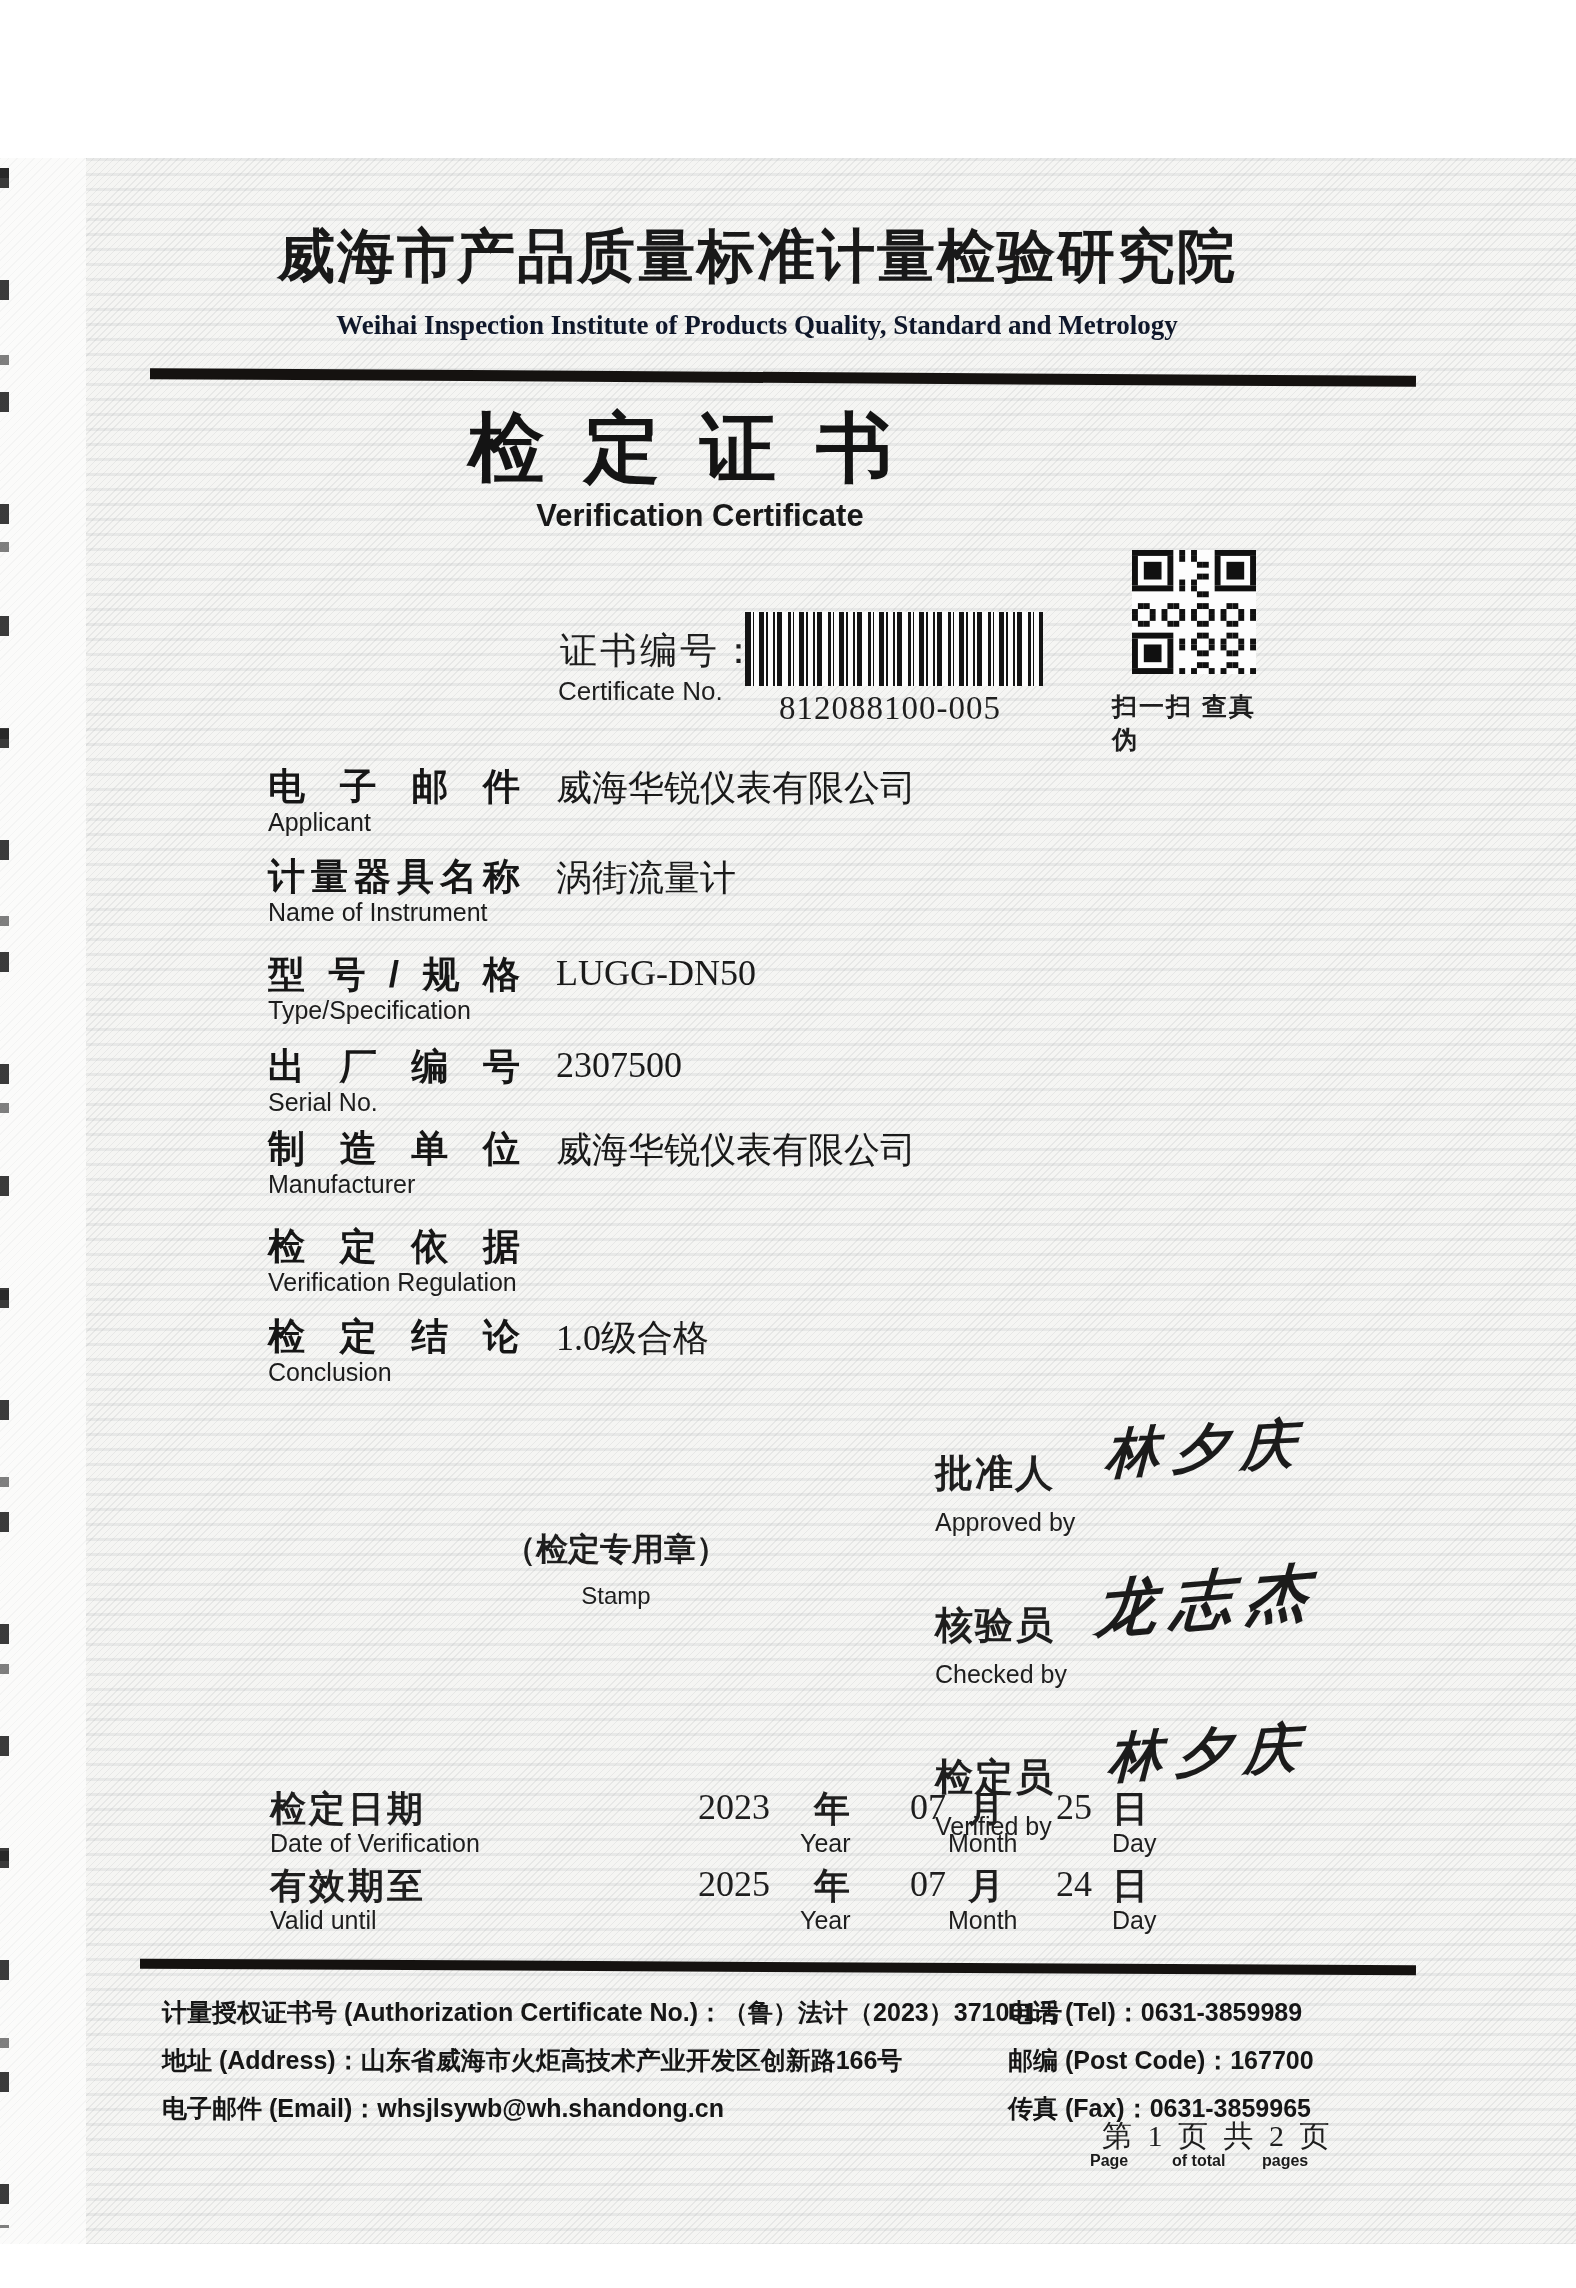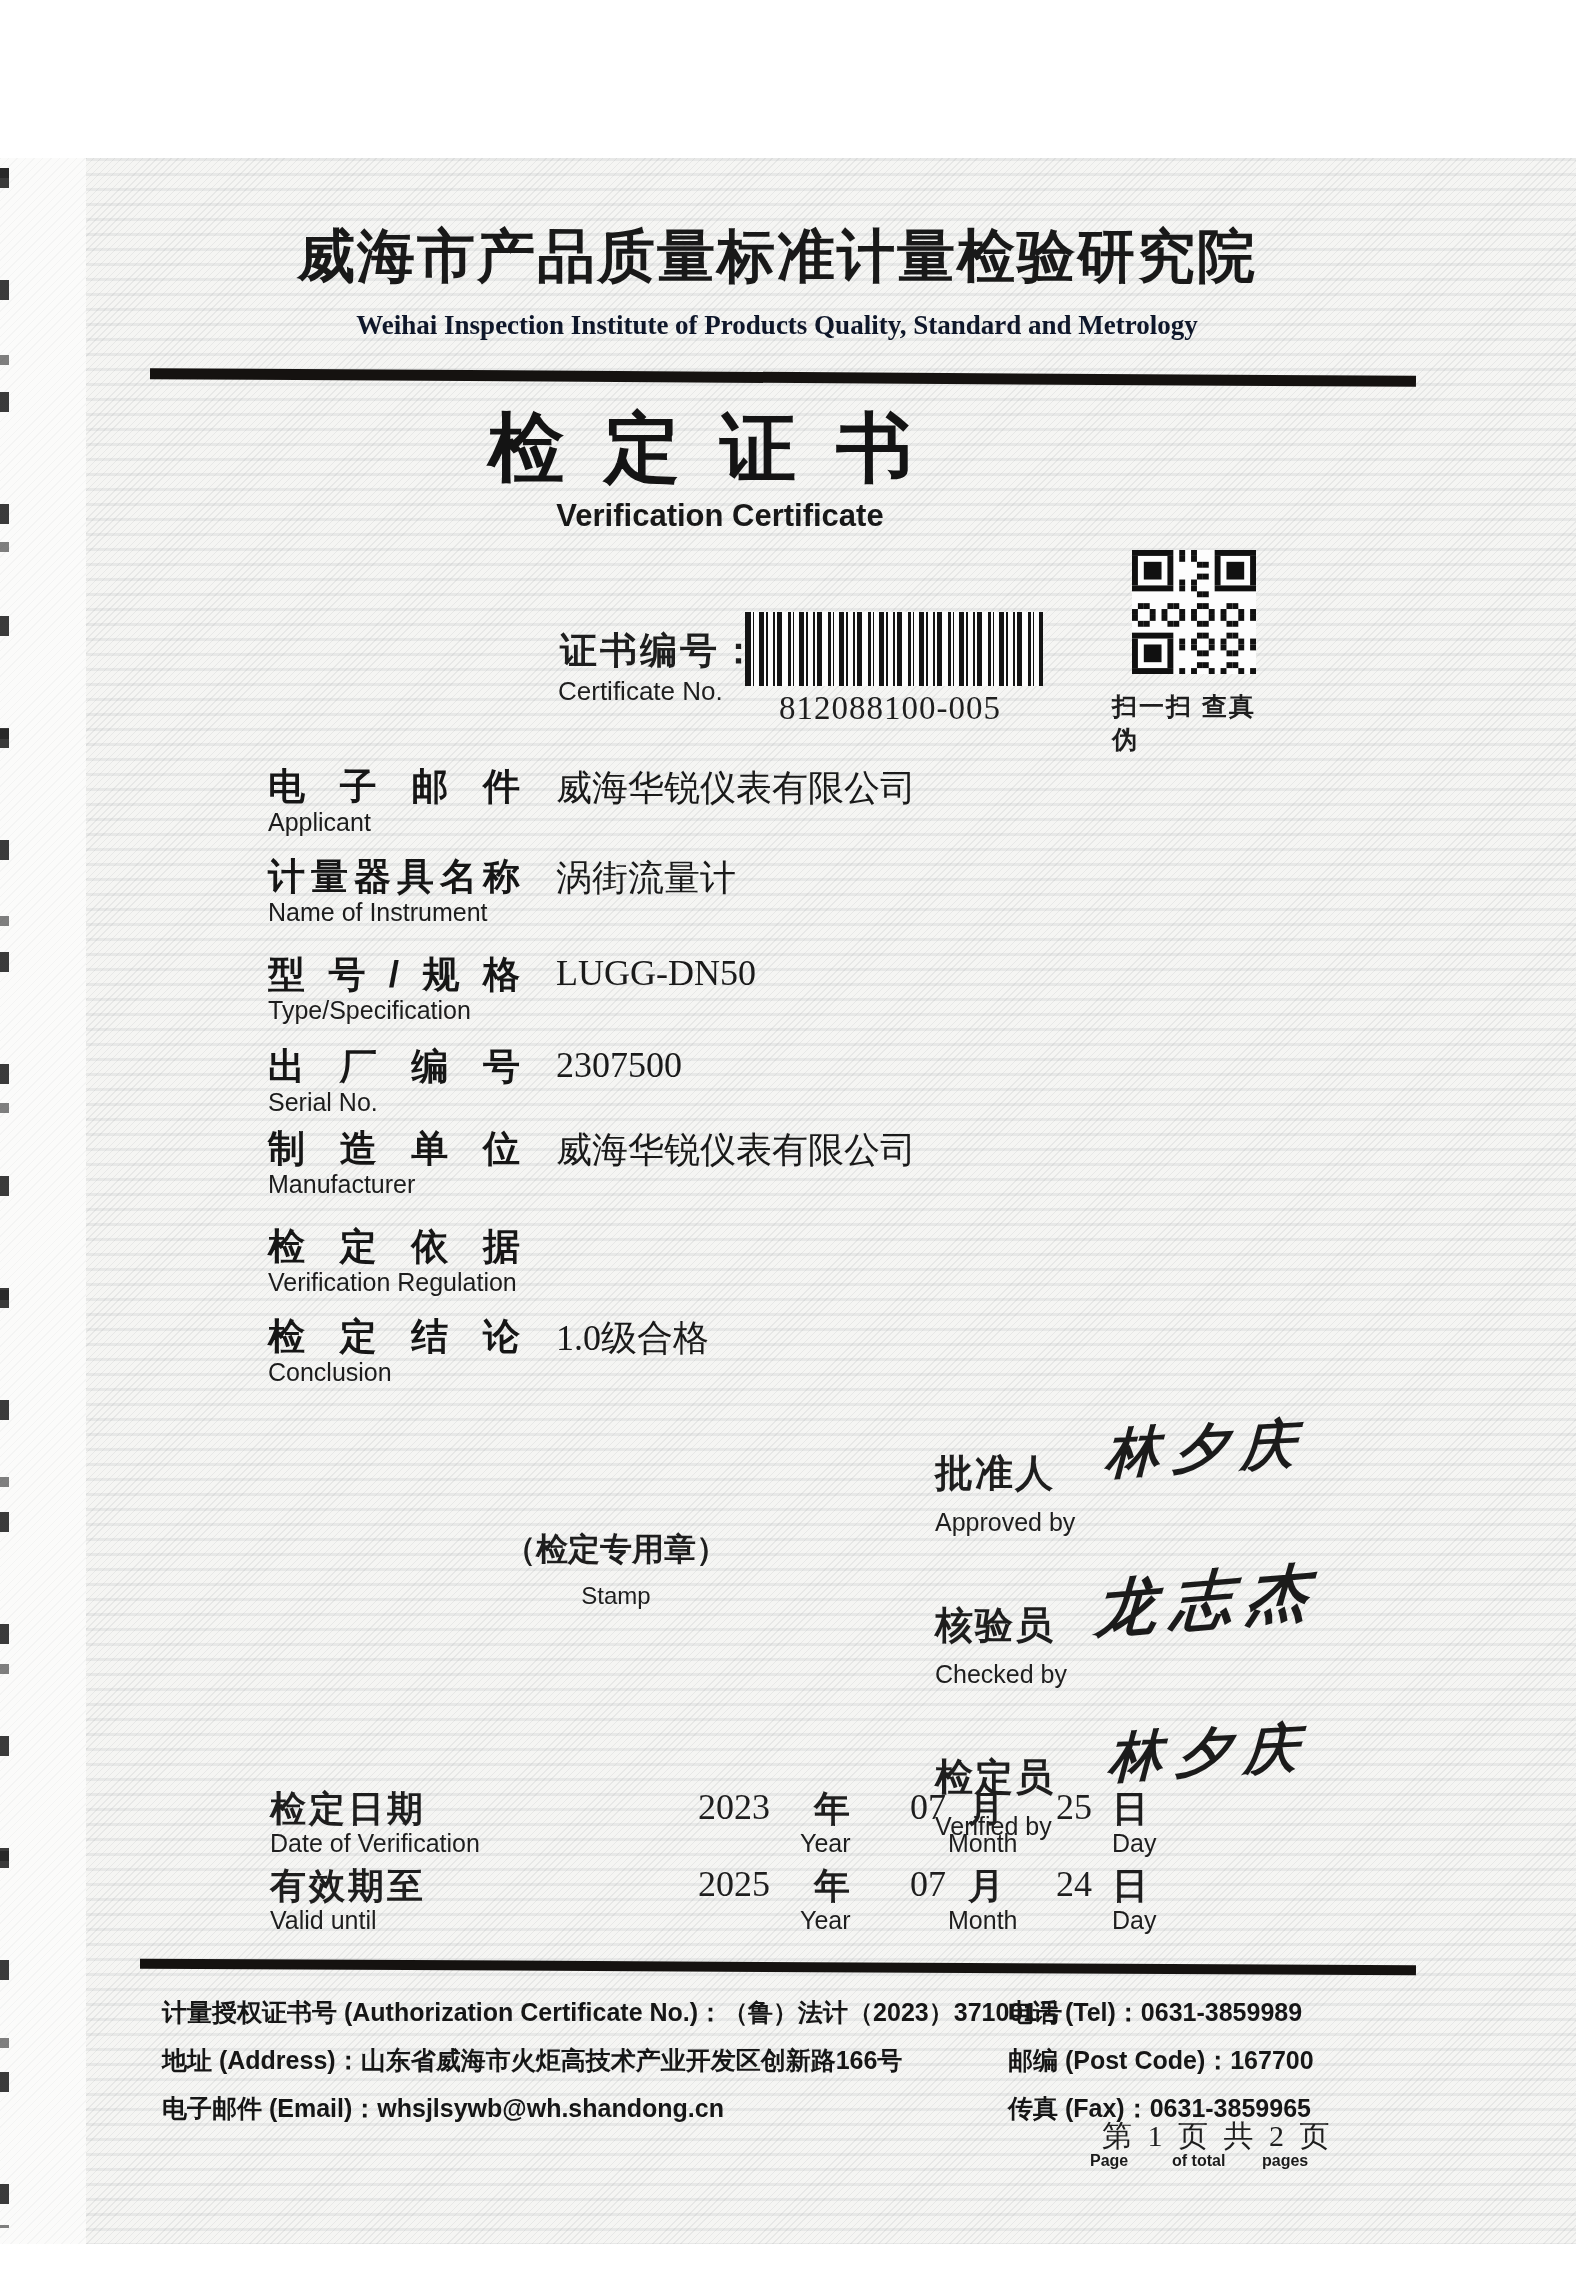--- a/index.html
+++ b/index.html
@@ -22,35 +22,35 @@
       repeating-linear-gradient(135deg, rgba(110,116,122,0.05) 0 1px, rgba(0,0,0,0) 1px 6px),
       #fbfbfa;
   }
   .edge-marks{
     position:absolute;left:0;top:168px;width:9px;height:2060px;
     background:
       repeating-linear-gradient(180deg, rgba(25,25,25,0.85) 0 20px, rgba(0,0,0,0) 20px 112px),
       repeating-linear-gradient(180deg, rgba(25,25,25,0.55) 0 10px, rgba(0,0,0,0) 10px 187px);
   }
   .abs{position:absolute;}
-  .center{text-align:center;margin-left:20px;}
+  .center{text-align:center;}
 
   .inst-cn{left:0;top:218px;width:1514px;font-size:58px;font-weight:bold;letter-spacing:2px;
            font-family:"Liberation Serif","DejaVu Serif",serif;color:#191919;}
   .inst-en{left:0;top:310px;width:1514px;font-size:27px;font-weight:bold;
            font-family:"Liberation Serif","DejaVu Serif",serif;color:#0f172a;}
   .rule{background:#151210;}
   .rule-top{left:150px;top:372px;width:1266px;height:11px;transform:rotate(0.35deg);}
   .rule-bottom{left:140px;top:1962px;width:1276px;height:10px;transform:rotate(0.3deg);}
 
   .doc-cn{left:0;top:398px;width:1400px;font-size:76px;font-weight:bold;letter-spacing:40px;
           font-family:"Liberation Serif","DejaVu Serif",serif;color:#141414;}
   .doc-en{left:0;top:498px;width:1400px;font-size:31px;font-weight:bold;color:#181818;}
 
-  .certno-cn{left:560px;top:626px;font-size:37px;font-weight:bold;letter-spacing:3px;}
+  .certno-cn{left:560px;top:626px;font-size:37px;font-weight:normal;letter-spacing:3px;}
   .certno-en{left:558px;top:676px;font-size:26px;}
   .barcode{
     left:745px;top:612px;width:292px;height:74px;
     background:repeating-linear-gradient(90deg,
       #141414 0 3px,#fdfdfd 3px 5px,
       #141414 5px 6px,#fdfdfd 6px 11px,
       #141414 11px 16px,#fdfdfd 16px 18px,
       #141414 18px 20px,#fdfdfd 20px 25px,
       #141414 25px 27px,#fdfdfd 27px 29px,
       #141414 29px 34px,#fdfdfd 34px 40px);

